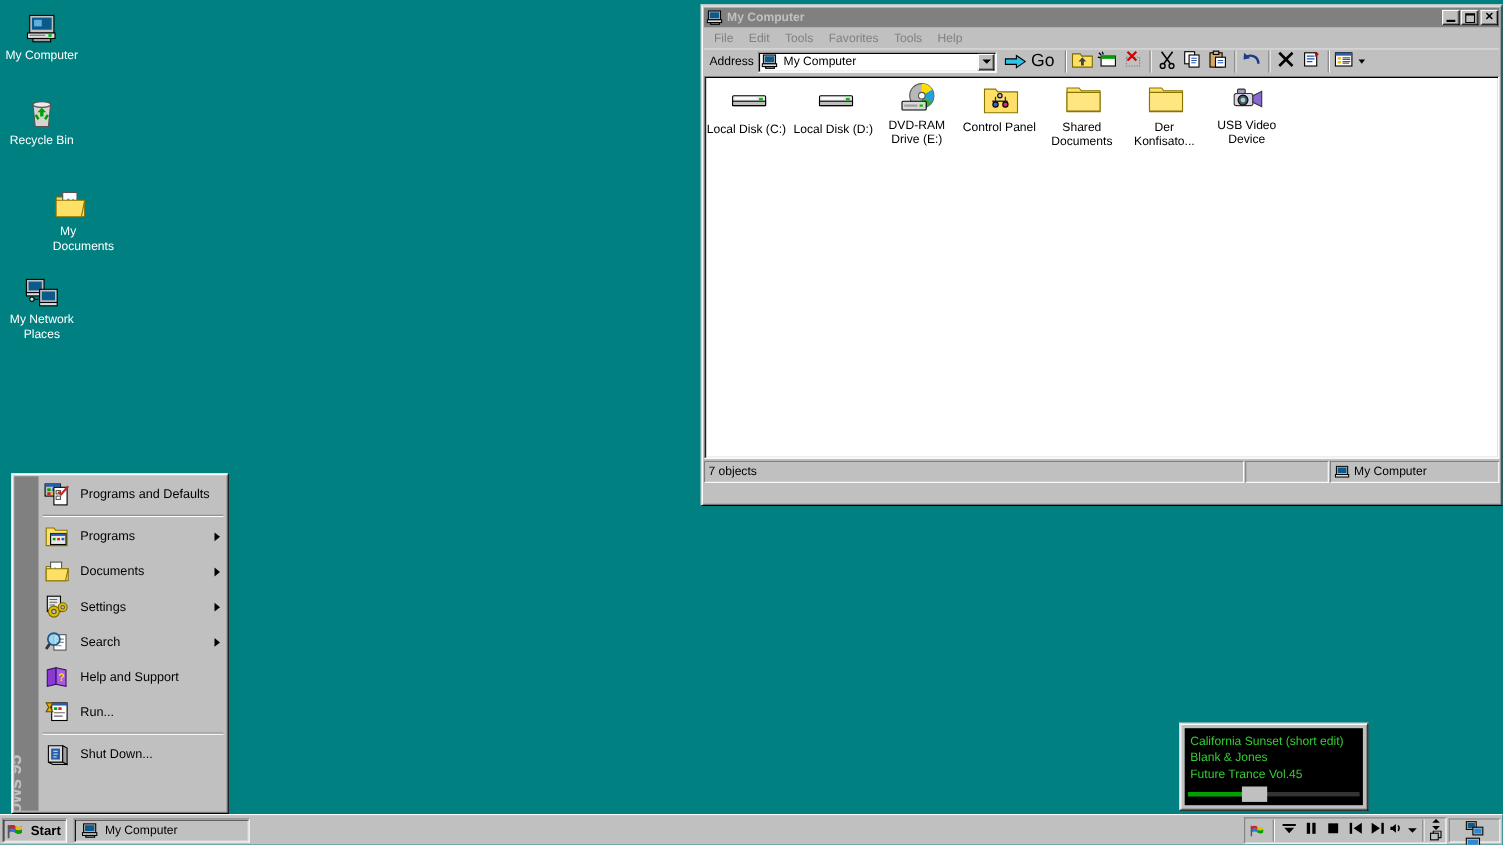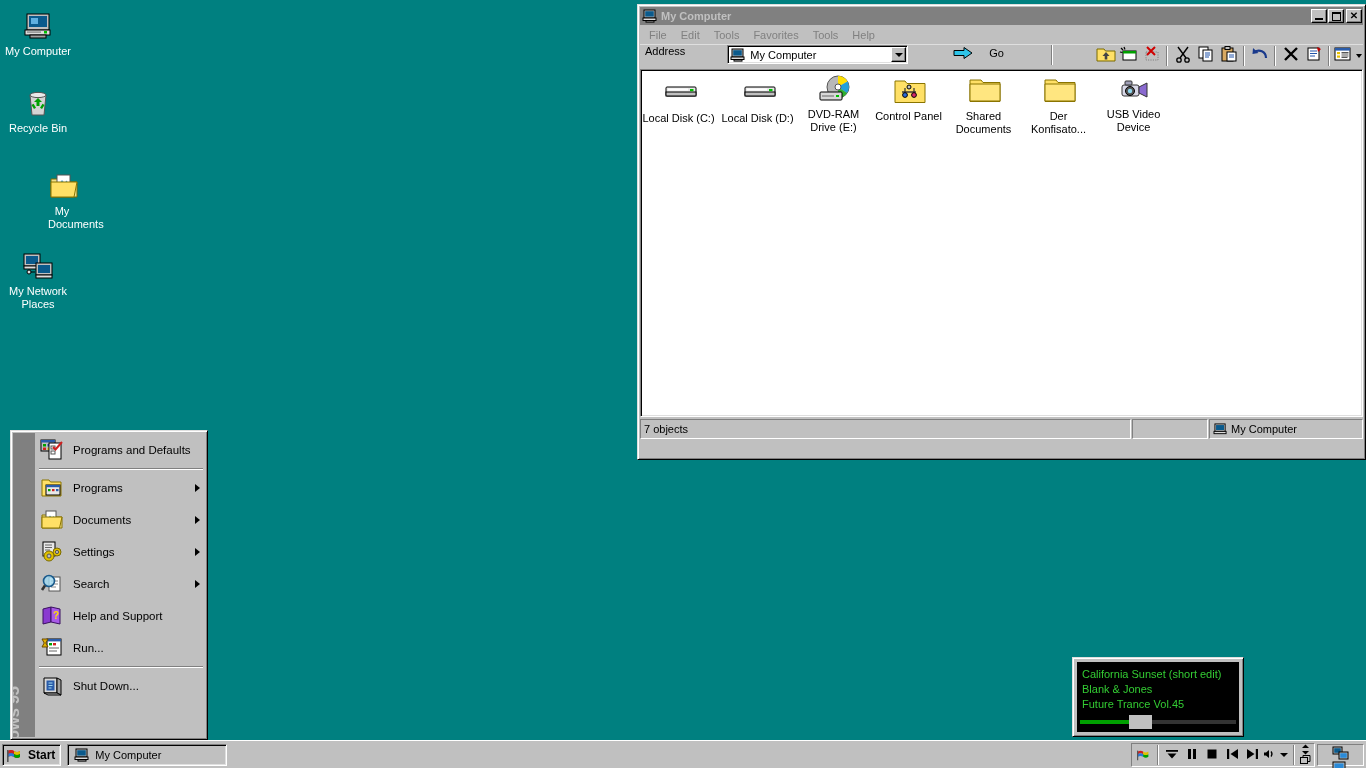--- a/index.html
+++ b/index.html
@@ -60,42 +60,42 @@
   }
   .winbtn:first-of-type { margin-left: 0; }
   #menubar {
     height: 19px; display: flex; align-items: center; padding-left: 2px;
     background: #c0c0c0;
   }
   #menubar .mi {
     font-size: 11px; color: #808080; padding: 2px 7px; cursor: default;
   }
   #addrrow {
-    height: 23px; display: flex; align-items: flex-start;
-    background: #c0c0c0; border-top: 1px solid #dfdfdf; gap: 38px;
+    height: 23px; display: flex; align-items: center;
+    background: #c0c0c0; border-top: 1px solid #dfdfdf;
   }
   #addrlabel { font-size: 11px; color: #000; padding: 0 4px 0 5px; }
   #addrbox {
     height: 19px; width: 217px; background: #ffffff; display: flex;
     align-items: center; position: relative;
     border-top: 1px solid #808080; border-left: 1px solid #808080;
     border-right: 1px solid #ffffff; border-bottom: 1px solid #ffffff;
     box-shadow: inset 1px 1px 0 #000000, inset -1px -1px 0 #dfdfdf;
   }
   #addrbox .atext { font-size: 11px; color: #000; margin-left: 4px; }
   #addrdrop {
     position: absolute; right: 1px; top: 1px; width: 15px; height: 15px;
     background: #c0c0c0;
     border-top: 1px solid #ffffff; border-left: 1px solid #ffffff;
     border-right: 1px solid #000000; border-bottom: 1px solid #000000;
     box-shadow: inset -1px -1px 0 #808080;
     display: flex; align-items: center; justify-content: center;
   }
   #gobtn { display: flex; align-items: center; padding: 0 6px 0 7px; cursor: default; }
-  #gobtn .golbl { font-size: 11px; color: #000; margin-left: 16px; }
+  #gobtn .golbl { font-size: 16px; color: #000; margin-left: 4px; }
   .vsep { width: 2px; height: 20px; margin: 0 3px;
     border-left: 1px solid #808080; border-right: 1px solid #ffffff; }
   #toolbar { display: flex; align-items: center; }
   .tbtn {
     width: 23px; height: 22px; display: flex; align-items: center;
     justify-content: center; cursor: default;
   }
   #filearea {
     background: #ffffff; height: 348px; margin-top: 2px;
     border-top: 1px solid #808080; border-left: 1px solid #808080;

